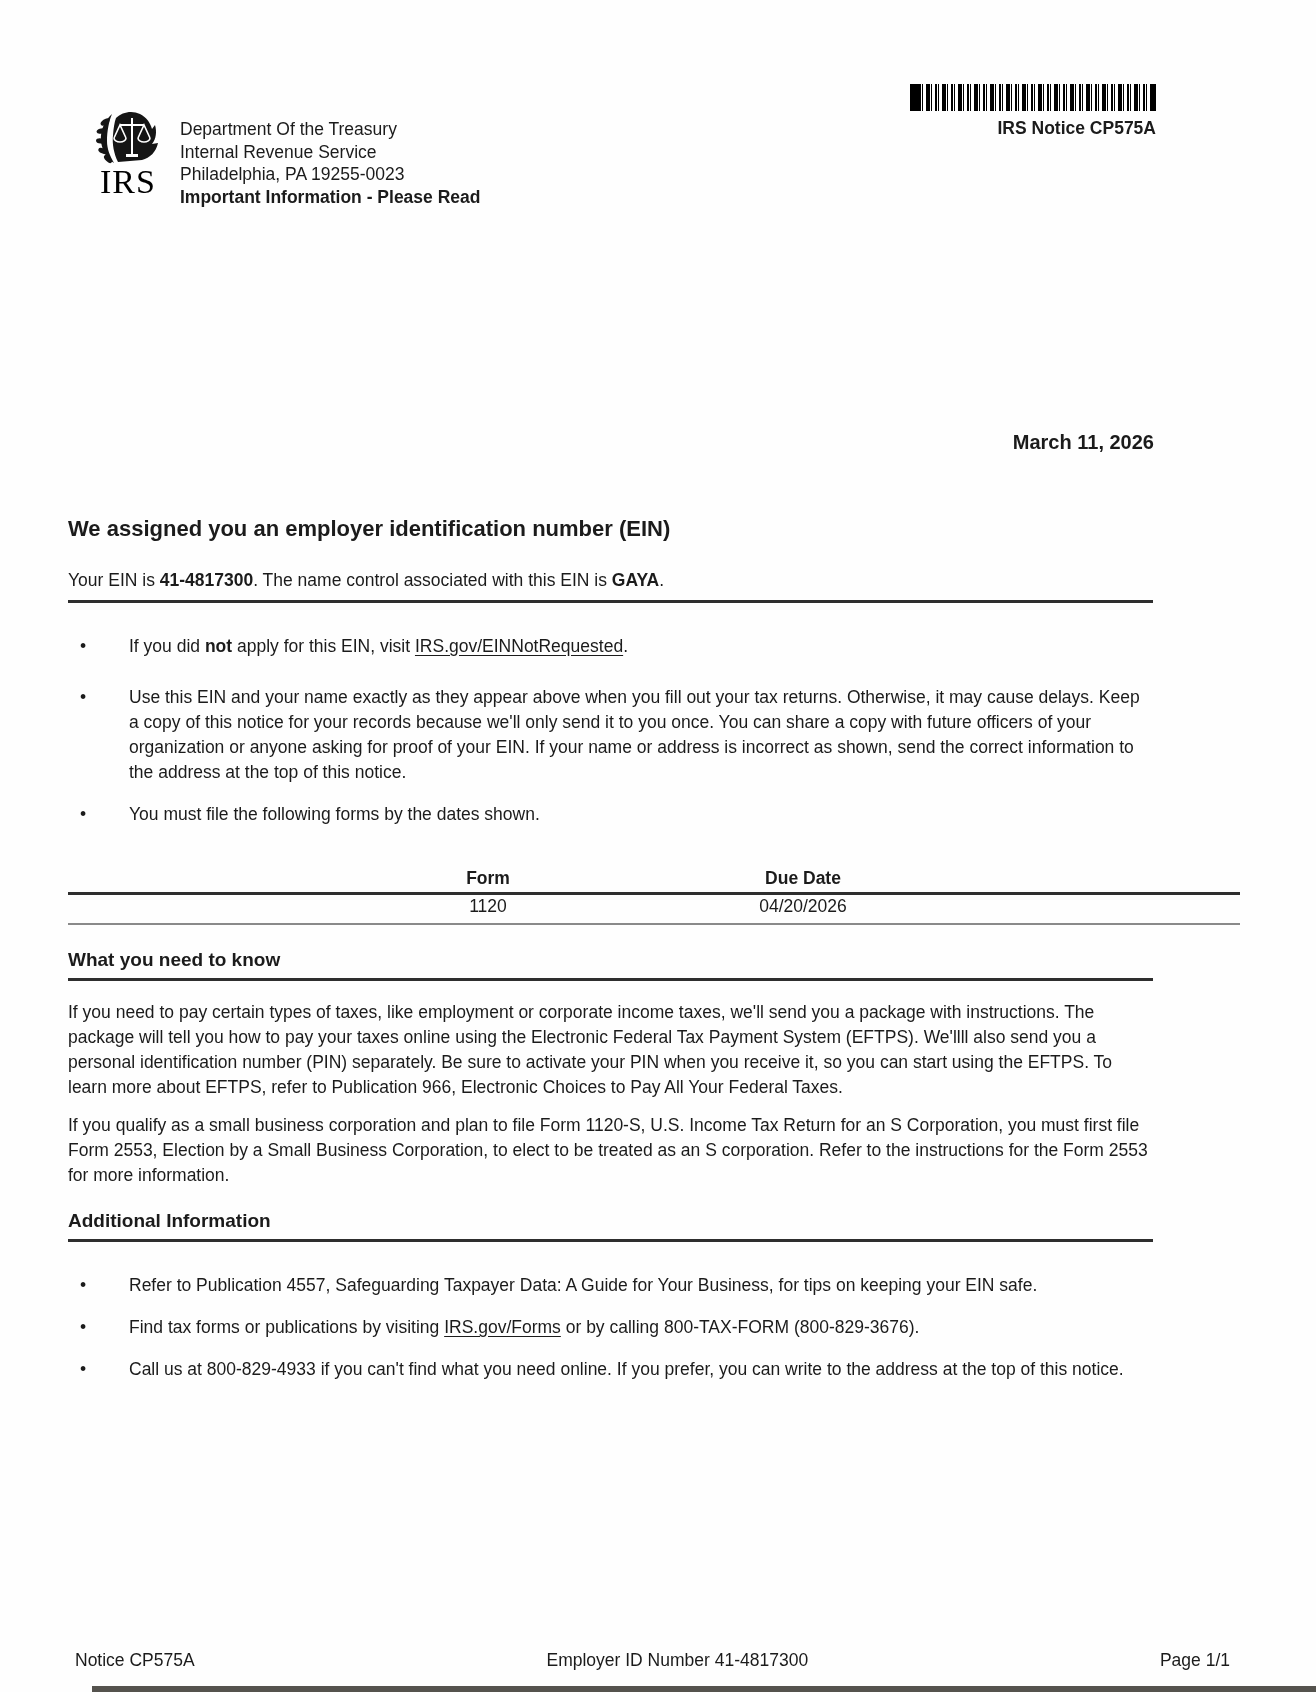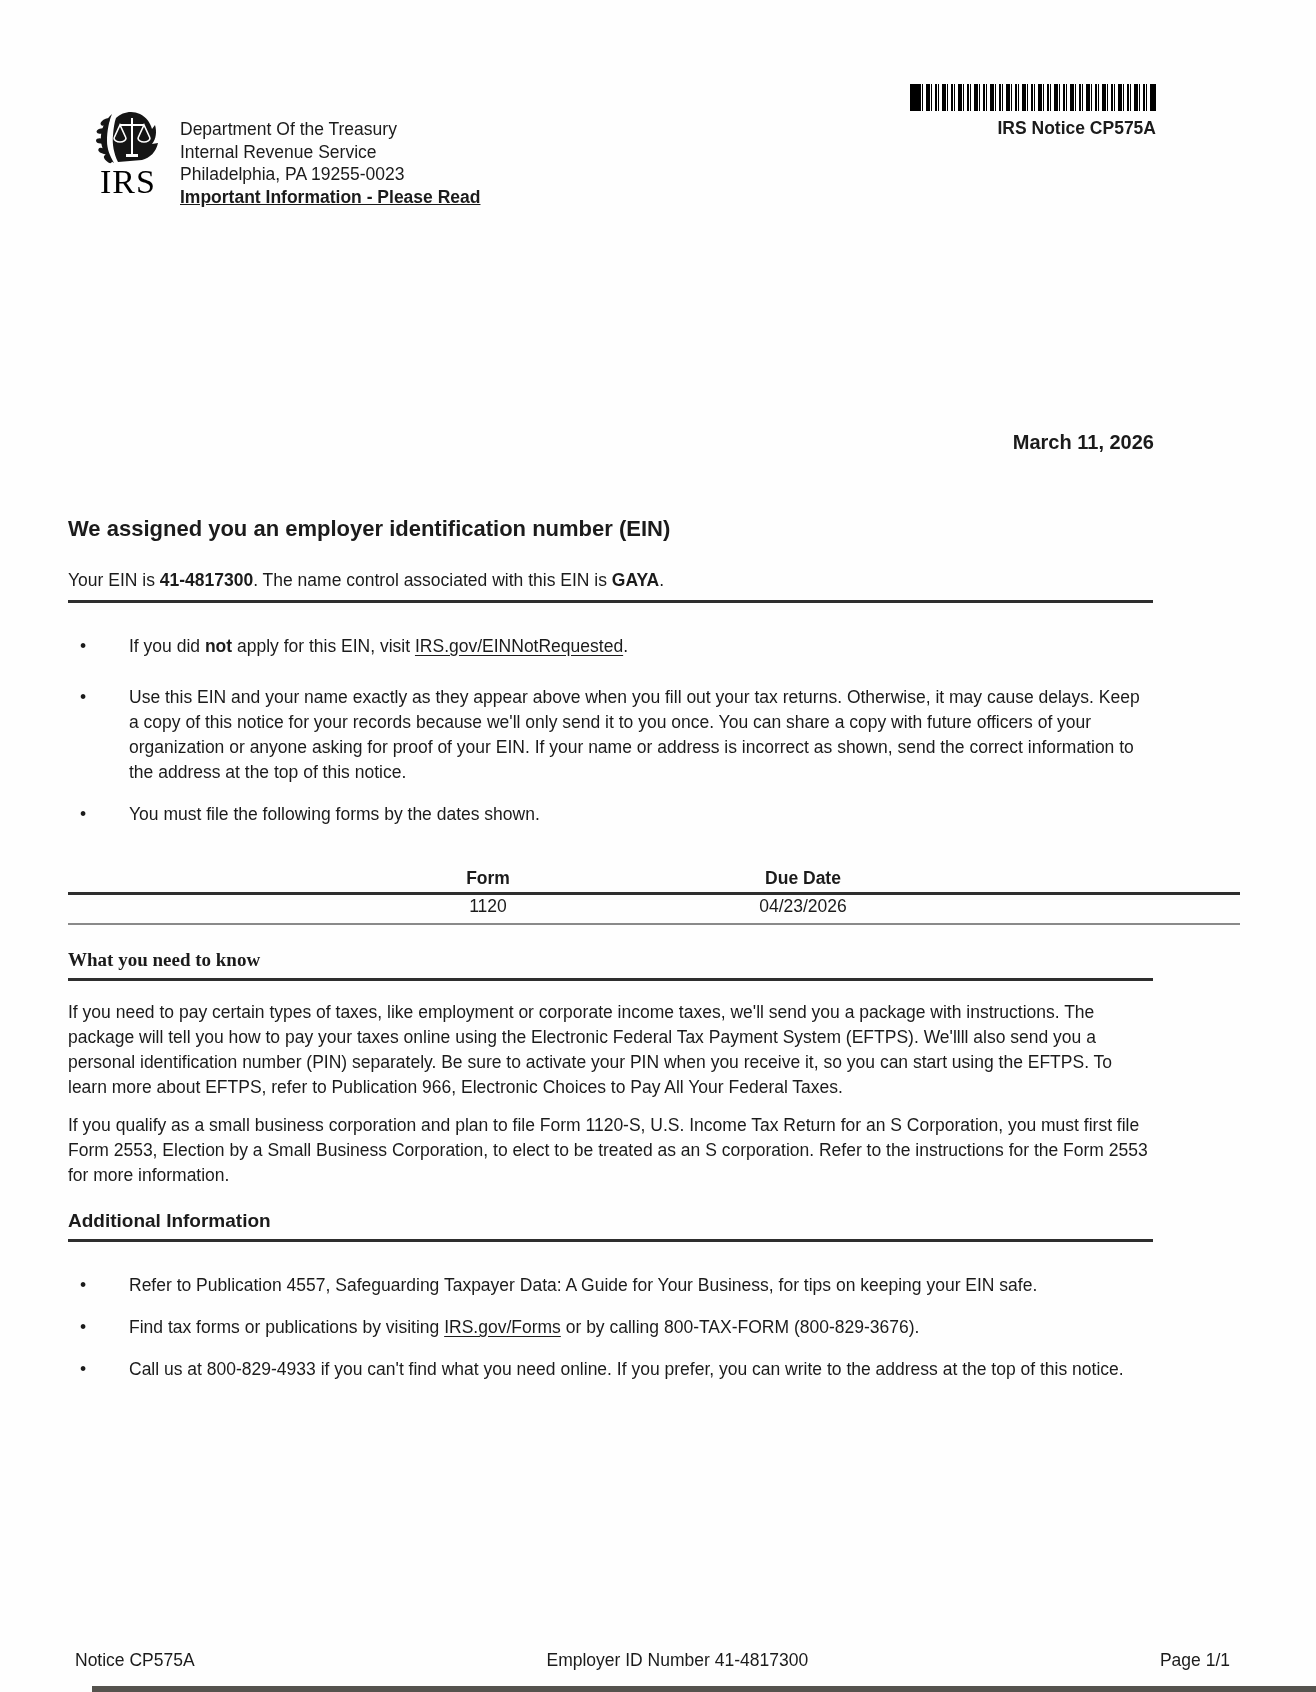--- a/index.html
+++ b/index.html
@@ -14,21 +14,21 @@
   }
 
   
   .logo { position:absolute; left:86px; top:110px; width:84px; text-align:center; }
   .logo svg { display:block; margin:0 auto; }
   .logo-text {
     font-family:"Liberation Serif", serif;
     font-size:34px; line-height:32px; letter-spacing:1px; color:#000000;
   }
   .dept { position:absolute; left:180px; top:118px; font-size:17.5px; line-height:22.5px; }
-  .dept .imp { font-weight:bold;text-decoration:underline; }
+  .dept .imp { font-weight:bold; }
 
   .barcode {
     position:absolute; top:84px; right:160px; width:232px; height:27px;
     background-color:#fff;
     background-image: repeating-linear-gradient(90deg,
       #000 0px, #000 2px, #fff 2px, #fff 3px,
       #000 3px, #000 4px, #fff 4px, #fff 7px,
       #000 7px, #000 11px, #fff 11px, #fff 12px,
       #000 12px, #000 13px, #fff 13px, #fff 16px);
     border-left:9px solid #000;
@@ -147,26 +147,26 @@
     </div>
 
     <div class="ftable">
       <div class="hdr-row">
         <span class="c-form">Form</span>
         <span class="c-due">Due Date</span>
       </div>
       <div class="rule"></div>
       <div class="val-row">
         <span class="c-form">1120</span>
-        <span class="c-due">04/23/2026</span>
+        <span class="c-due">04/20/2026</span>
       </div>
       <div class="rule-thin"></div>
     </div>
 
-    <div class="sec-head" style="font-family:Liberation Serif, serif;">What you need to know</div>
+    <div class="sec-head" style="">What you need to know</div>
     <div class="rule"></div>
 
     <div class="para">If you need to pay certain types of taxes, like employment or corporate income taxes, we'll send you a package with instructions. The package will tell you how to pay your taxes online using the Electronic Federal Tax Payment System (EFTPS). We'llll also send you a personal identification number (PIN) separately. Be sure to activate your PIN when you receive it, so you can start using the EFTPS. To learn more about EFTPS, refer to Publication 966, Electronic Choices to Pay All Your Federal Taxes.</div>
     <div class="para tight">If you qualify as a small business corporation and plan to file Form 1120-S, U.S. Income Tax Return for an S Corporation, you must first file Form 2553, Election by a Small Business Corporation, to elect to be treated as an S corporation. Refer to the instructions for the Form 2553 for more information.</div>
 
     <div class="sec-head" style="margin-top:22px;">Additional Information</div>
     <div class="rule"></div>
 
     <div class="bullet first">
       <span class="dot">•</span>

